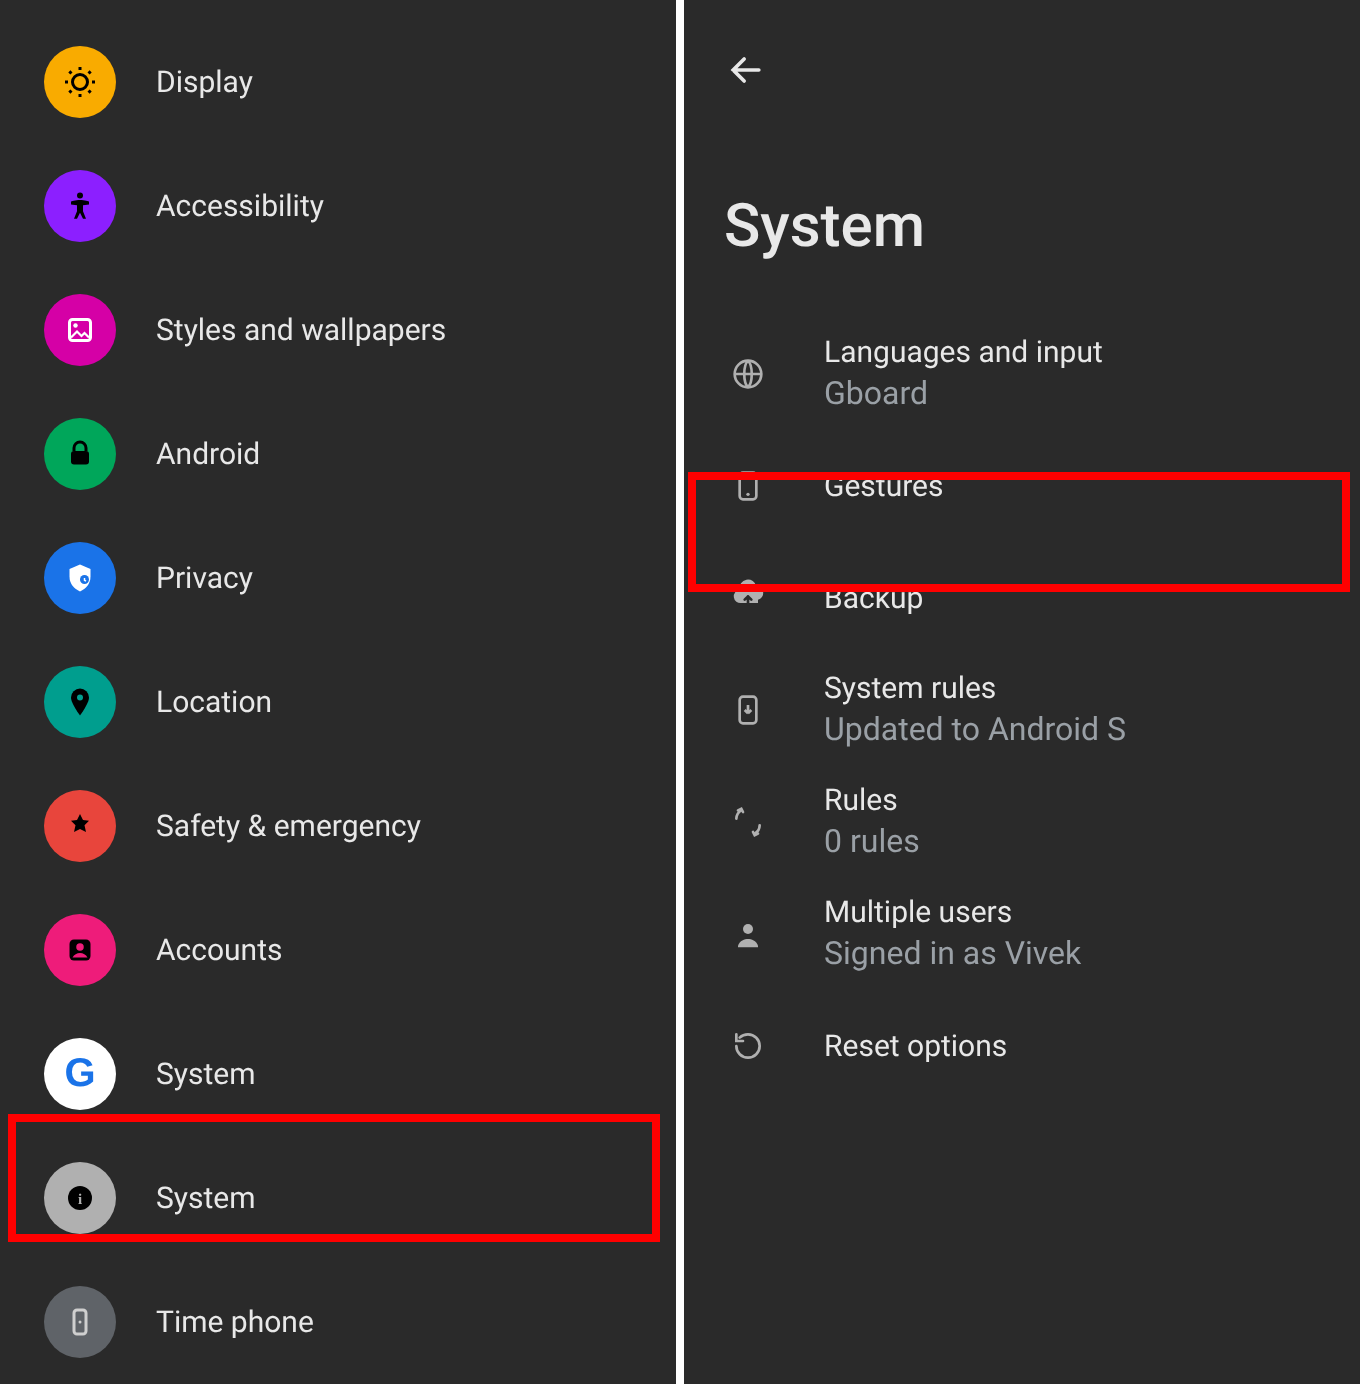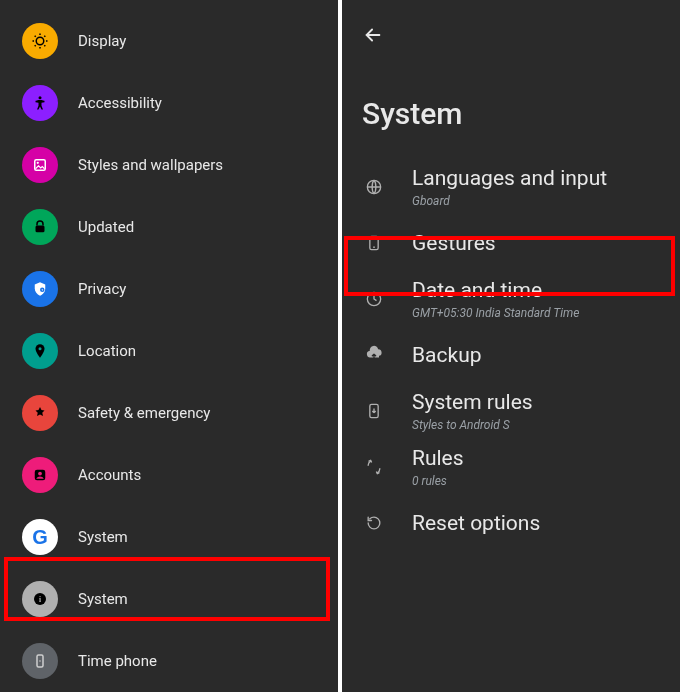--- a/index.html
+++ b/index.html
@@ -35,22 +35,22 @@
 
     
     .back-row { padding: 24px 0 0 20px; }
     .back-row svg { width: 22px; height: 22px; }
     .r-title { font-size: 30px; font-weight: 500; color: #e8e8e8; padding: 46px 0 28px 20px; }
     .r-list { }
     .r-item { display: flex; align-items: center; height: 56px; padding-left: 20px; cursor: pointer; }
     .r-icon { width: 24px; display: flex; align-items: center; justify-content: center; flex-shrink:0; color: #b0b0b0; }
     .r-icon svg { width: 20px; height: 20px; display:block; }
     .r-text { margin-left: 26px; display: flex; flex-direction: column; justify-content: center; }
-    .r-label { font-size: 21px; color: #e8e8e8; line-height: 1.25; }
-    .r-sub { font-size: 12px; color: #9aa0a6; line-height: 1.25; margin-top: 2px; font-style: italic; }
+    .r-label { font-size: 15px; color: #e8e8e8; line-height: 1.25; }
+    .r-sub { font-size: 16px; color: #9aa0a6; line-height: 1.25; margin-top: 2px; }
 
     .hl-right { position: absolute; left: 2px; width: 331px; top: 236px; height: 60px; border: 4px solid #ff0000; pointer-events: none; }
 
     .google-g { font-weight: 700; font-size: 20px; color: #1a73e8; font-family: Arial, sans-serif; }
   </style>
 </head>
 <body>
 
 <div class="wrap">
 
@@ -84,21 +84,21 @@
         </div>
         <span class="s-label">Styles and wallpapers</span>
       </div>
       <div class="s-item">
         <div class="icon-wrap bg-green">
           <svg viewBox="0 0 24 24" fill="#000">
               <rect x="6" y="10" width="12" height="9" rx="2"></rect>
               <path d="M8 10V8a4 4 0 018 0v2" fill="none" stroke="#000" stroke-width="2"></path>
             </svg>
         </div>
-        <span class="s-label">Updated</span>
+        <span class="s-label">Android</span>
       </div>
       <div class="s-item">
         <div class="icon-wrap bg-blue">
           <svg viewBox="0 0 24 24" fill="#fff">
               <path d="M12 3l7 3v5c0 5-3 8-7 10-4-2-7-5-7-10V6l7-3z"></path>
               <circle cx="15" cy="13" r="3" fill="#1a73e8"></circle>
               <path d="M15 12v1.5l1 .6" stroke="#fff" stroke-width="1" fill="none"></path>
             </svg>
         </div>
         <span class="s-label">Privacy</span>
@@ -188,68 +188,68 @@
               <rect x="7" y="4" width="10" height="16" rx="2"></rect>
               <circle cx="12" cy="17" r="1" fill="#b0b0b0" stroke="none"></circle>
             </svg>
         </div>
         <div class="r-text">
           <span class="r-label">Gestures</span>
         </div>
       </div>
       <div class="r-item">
         <div class="r-icon">
-          <svg viewBox="0 0 24 24" fill="none" stroke="#b0b0b0" stroke-width="1.6">
-              <circle cx="12" cy="12" r="8"></circle>
-              <path d="M12 8v4l3 2"></path>
-            </svg>
-        </div>
-        <div class="r-text">
-          <span class="r-label">Date and time</span>
-          <span class="r-sub">GMT+05:30 India Standard Time</span>
-        </div>
-      </div>
-      <div class="r-item">
-        <div class="r-icon">
           <svg viewBox="0 0 24 24" fill="#b0b0b0">
               <path d="M18 13a4 4 0 00-1-7.9A5 5 0 007 7a4 4 0 001 8h10z"></path>
               <path d="M12 16v-5m0 0l-2 2m2-2l2 2" fill="none" stroke="#2a2a2a" stroke-width="1.6" stroke-linecap="round"></path>
             </svg>
         </div>
         <div class="r-text">
           <span class="r-label">Backup</span>
         </div>
       </div>
       <div class="r-item">
         <div class="r-icon">
           <svg viewBox="0 0 24 24" fill="none" stroke="#b0b0b0" stroke-width="1.6">
               <rect x="7" y="4" width="10" height="16" rx="2"></rect>
               <path d="M12 9v5m0 0l-2-2m2 2l2-2"></path>
             </svg>
         </div>
         <div class="r-text">
           <span class="r-label">System rules</span>
-          <span class="r-sub">Styles to Android S</span>
+          <span class="r-sub">Updated to Android S</span>
         </div>
       </div>
       <div class="r-item">
         <div class="r-icon">
           <svg viewBox="0 0 24 24" fill="none" stroke="#b0b0b0" stroke-width="1.6" stroke-linecap="round">
               <path d="M8 5a6 6 0 00-3 5"></path>
               <path d="M16 19a6 6 0 003-5"></path>
               <path d="M6 5l2-1 1 2M18 19l-2 1-1-2"></path>
             </svg>
         </div>
         <div class="r-text">
           <span class="r-label">Rules</span>
           <span class="r-sub">0 rules</span>
         </div>
       </div>
       <div class="r-item">
         <div class="r-icon">
+          <svg viewBox="0 0 24 24" fill="#b0b0b0">
+              <circle cx="12" cy="9" r="3"></circle>
+              <path d="M6 19c1-3 4-4 6-4s5 1 6 4v1H6v-1z"></path>
+            </svg>
+        </div>
+        <div class="r-text">
+          <span class="r-label">Multiple users</span>
+          <span class="r-sub">Signed in as Vivek</span>
+        </div>
+      </div>
+      <div class="r-item">
+        <div class="r-icon">
           <svg viewBox="0 0 24 24" fill="none" stroke="#b0b0b0" stroke-width="1.6" stroke-linecap="round">
               <path d="M5 12a7 7 0 107-7c-2 0-4 1-5 2M5 5v4h4"></path>
             </svg>
         </div>
         <div class="r-text">
           <span class="r-label">Reset options</span>
         </div>
       </div>
     </div>
     <div class="hl-right"></div>

